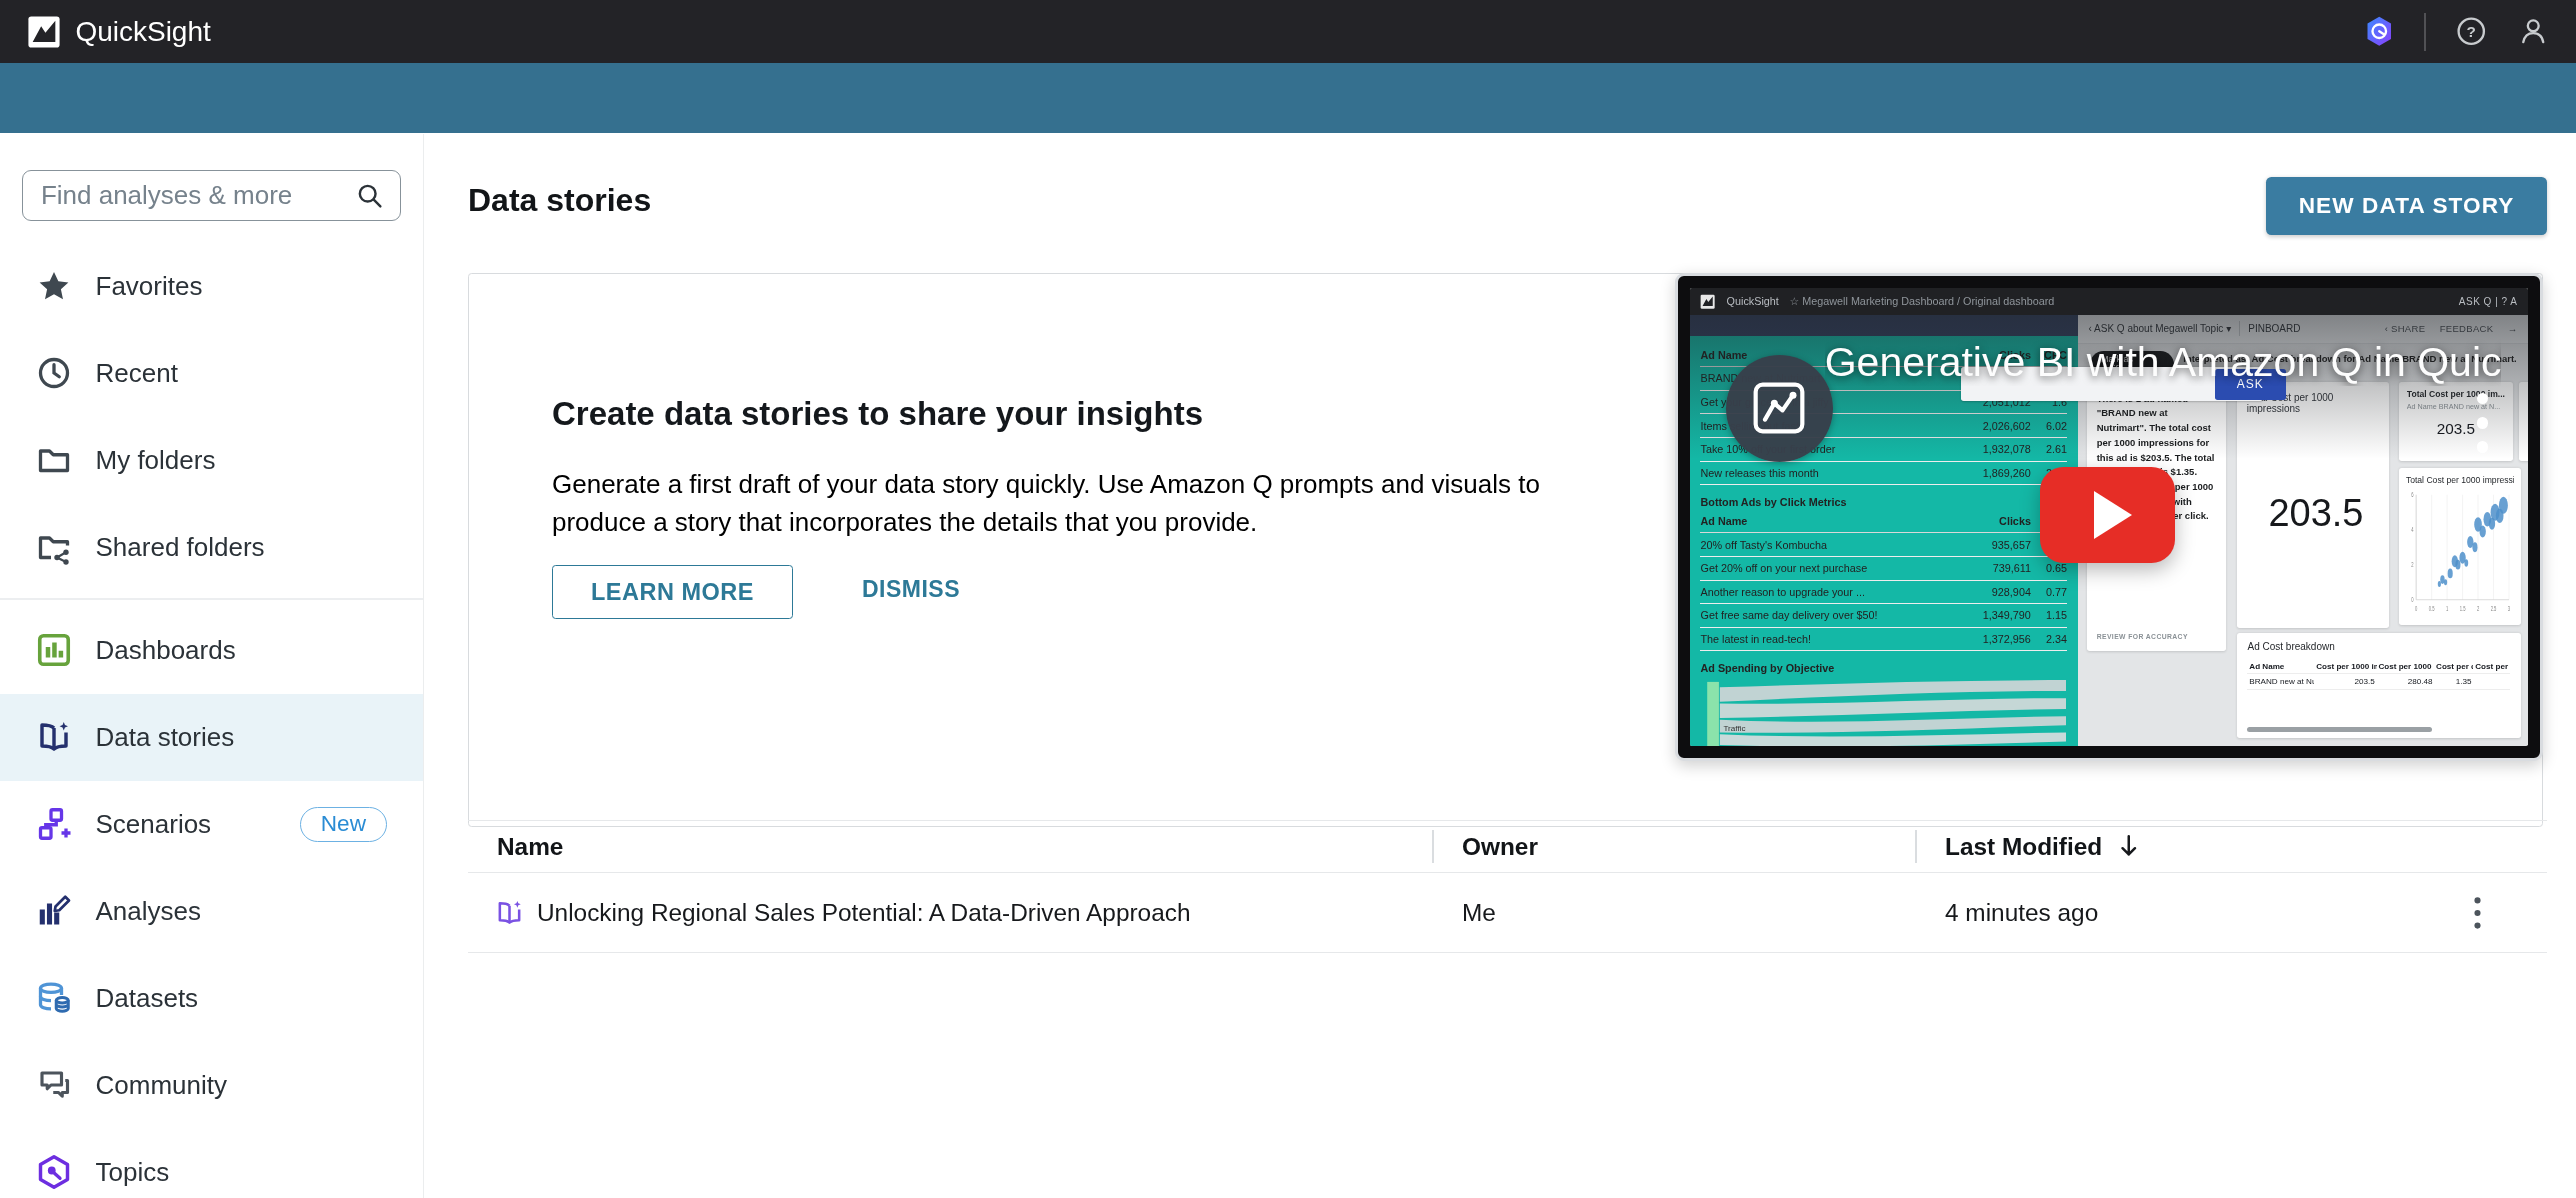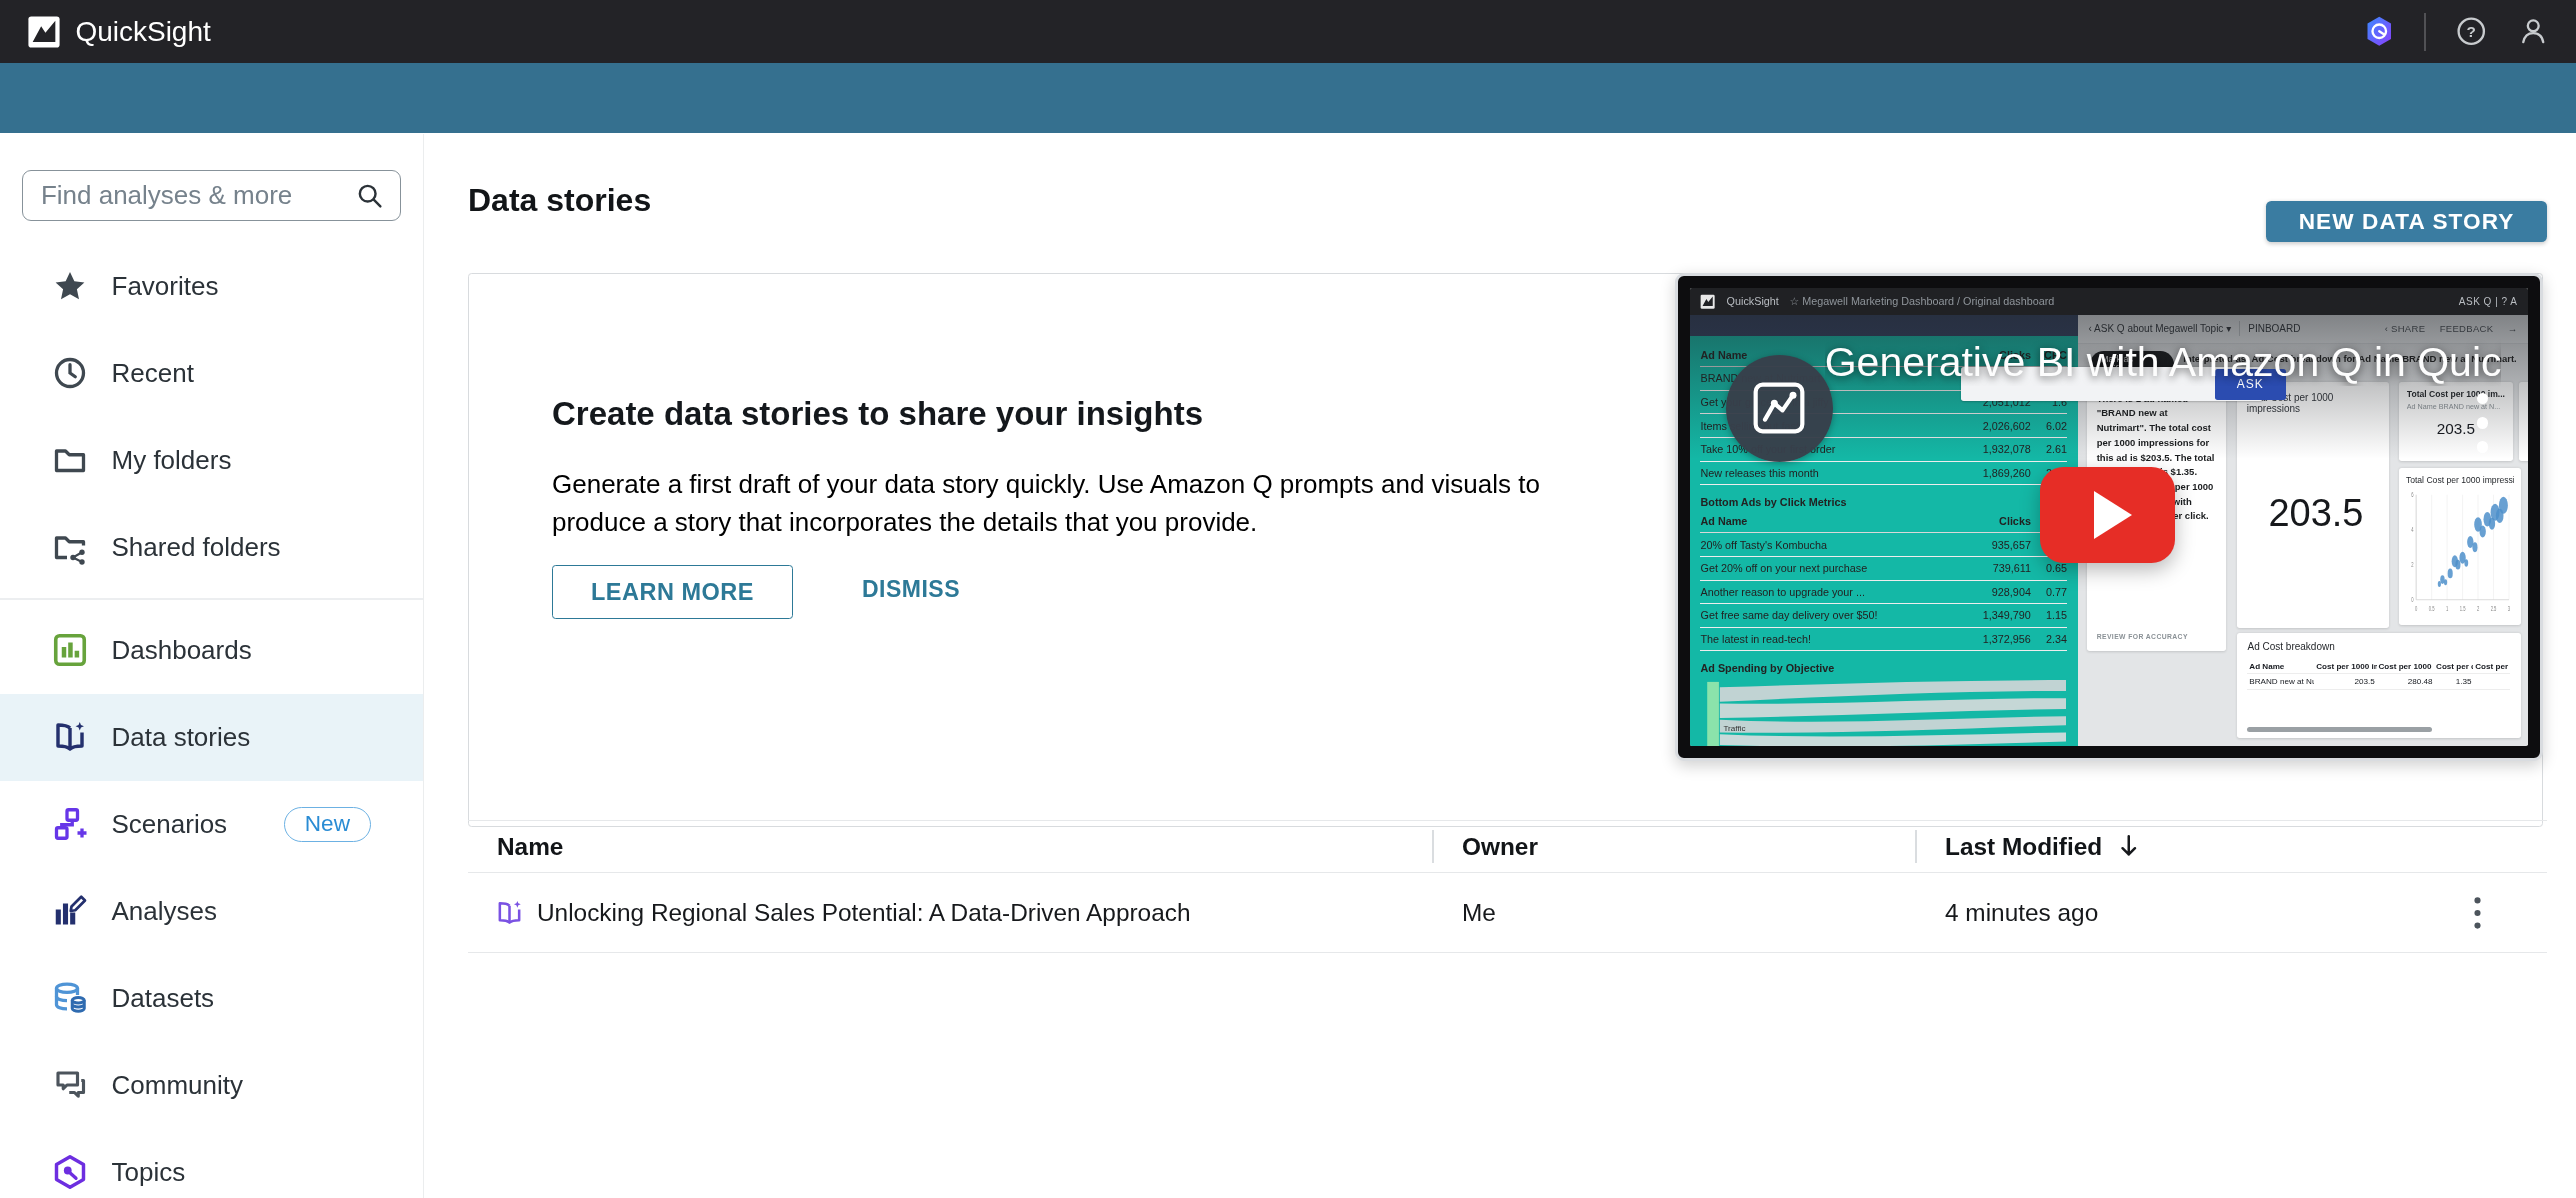--- a/index.html
+++ b/index.html
@@ -21,35 +21,35 @@
   
   .sidebar{position:absolute;top:134px;left:0;bottom:0;width:424px;background:#fff;
            border-right:1.8px solid #ebedee;box-sizing:border-box;padding-top:36px;}
   .search{margin:0 21.7px;height:49px;border:1.8px solid #87929a;border-radius:9px;
           display:flex;align-items:center;padding:0 16.2px;background:#fff;}
   .search input{border:0;outline:0;flex:1;font-size:26px;color:#333;background:transparent;
                 font-family:"Liberation Sans",sans-serif;min-width:0;}
   .search input::placeholder{color:#76828c;}
   .search svg{width:29px;height:29px;flex:none;}
   .nav{margin-top:21.7px;}
-  .nav-item{height:87px;display:flex;align-items:center;padding:0 52px;gap:23.5px;
+  .nav-item{height:87px;display:flex;align-items:center;padding:0 36px;gap:23.5px;
             font-size:26px;color:#2b3238;cursor:pointer;}
   .nav-item.selected{background:#e9f3f8;}
   .nav-item .ic{width:36px;height:36px;flex:none;display:flex;align-items:center;justify-content:center;}
   .nav-item .ic svg{width:36px;height:36px;display:block;}
   .nav-divider{height:1.8px;background:#eceef0;margin:7.2px 0;}
   .badge-new{margin-left:auto;border:1.8px solid #6cb1e3;color:#2a8cd4;font-size:22.6px;
              border-radius:902px;padding:5.4px 20px;line-height:1;}
 
   
   .main-title{position:absolute;left:468px;top:182px;font-size:32px;font-weight:700;color:#121518;}
-  .btn-primary{position:absolute;right:29px;top:177px;height:41px;background:#3a7ca1;color:#fff;
+  .btn-primary{position:absolute;right:29px;top:177px;height:58px;background:#3a7ca1;color:#fff;
                font-size:22.6px;font-weight:700;letter-spacing:1.1px;border:0;border-radius:5.4px;
                padding:0 32.5px;font-family:"Liberation Sans",sans-serif;cursor:pointer;
-               box-shadow:0 1.8px 4.5px rgba(0,0,0,.2);margin-top:24px;}
+               box-shadow:0 1.8px 4.5px rgba(0,0,0,.2);}
 
   
   .card{position:absolute;left:468px;top:273px;width:2075px;height:554px;background:#fff;
         border:1.8px solid #d8dbde;border-radius:3.6px;box-sizing:border-box;}
   .card-heading{position:absolute;left:83px;top:121px;font-size:33px;font-weight:600;color:#14181c;}
   .card-body{position:absolute;left:83px;top:191px;width:1074px;font-size:26px;line-height:38px;color:#000000;}
   .card-actions{position:absolute;left:83px;top:285px;display:flex;align-items:center;gap:69px;}
   .btn-outline{height:52px;padding:0 38px;border:1.8px solid #2d7997;color:#2d7997;font-weight:700;
                font-size:23.5px;border-radius:3.6px;background:#fff;display:flex;align-items:center;
                letter-spacing:0.5px;cursor:pointer;font-family:"Liberation Sans",sans-serif;margin-top:6px;}

